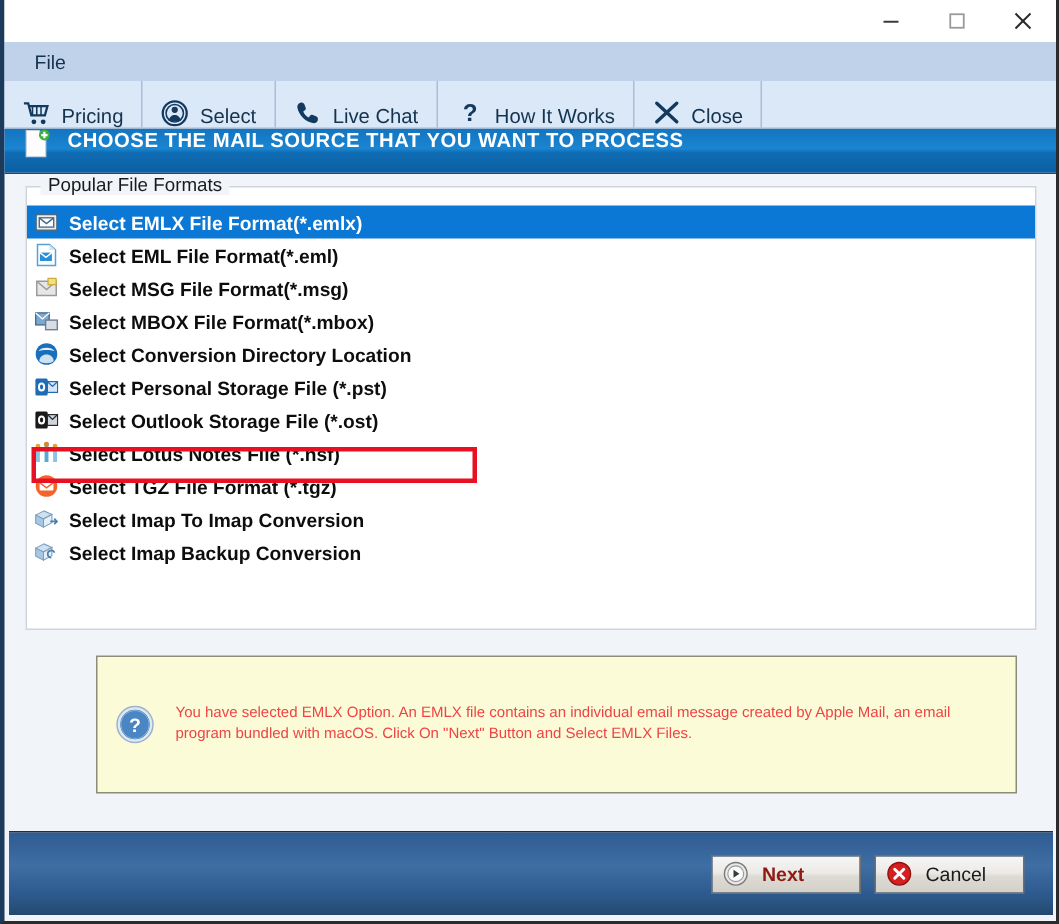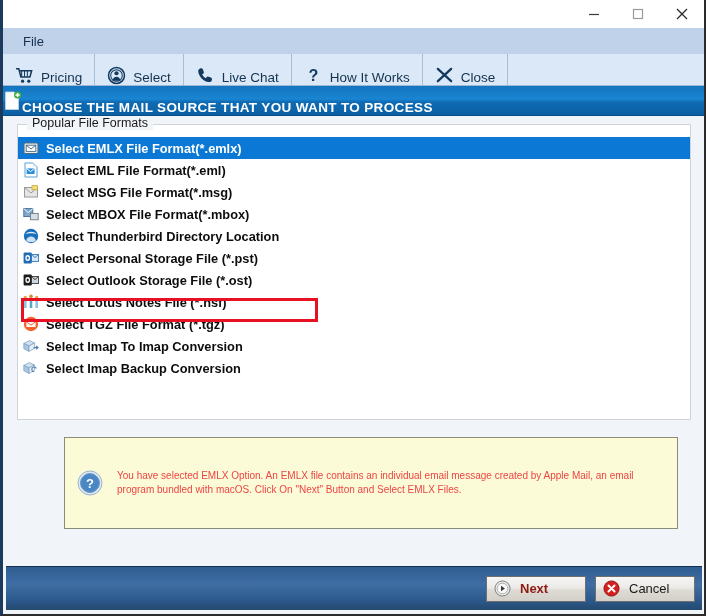--- a/index.html
+++ b/index.html
@@ -51,22 +51,22 @@
     border-right:1px solid #a9bdd6;
     color:#13334f;font-size:13.5px;
     cursor:default;
   }
   .tb-ico{width:19px;height:19px;display:flex;align-items:center;justify-content:center;}
   .tb-ico svg{display:block;}
   
   .banner{
     height:30px;
     background:linear-gradient(to bottom,#1474bf 0%,#1a85d2 45%,#0f6cb4 55%,#0b5fa3 100%);
-    display:flex;align-items:flex-end;
-    padding-left:1px;box-sizing:border-box;
+    display:flex;align-items:flex-start;gap:11px;
+    padding-left:13px;box-sizing:border-box;
     border-bottom:1px solid #0a4d85;
   }
   .banner-title{
     color:#ffffff;font-weight:bold;font-size:13.5px;letter-spacing:.35px;
   }
   
   .content{padding:8px 13px 0 14px;}
   .groupbox{
     position:relative;
     border:1px solid #cfd4da;
@@ -114,24 +114,24 @@
     padding:0 16px 0 12px;
     box-sizing:border-box;
   }
   .info-ico{flex:0 0 26px;width:26px;height:26px;}
   .info-text{
     font-size:10px;color:#ef4444;line-height:1.45;
   }
   
   .footer{
     position:absolute;left:3px;right:2px;bottom:4px;
-    height:44px;
+    height:56px;
     background:linear-gradient(to bottom,#2f5c91 0%,#3f6ea4 40%,#2d5a8e 75%,#24496f 100%);
     display:flex;align-items:center;justify-content:flex-end;
-    gap:9px;padding-right:7px;box-sizing:border-box;
+    gap:9px;padding-right:19px;box-sizing:border-box;
     border-top:1px solid #16304c;
   }
   .btn{
     width:100px;height:26px;
     background:linear-gradient(to bottom,#f6f6f6 0%,#eceae6 45%,#dedbd5 55%,#d3d0c9 100%);
     border:1px solid #6f6f6f;
     display:flex;align-items:center;gap:9px;
     padding-left:7px;box-sizing:border-box;
     font-size:13px;cursor:default;
   }
@@ -290,21 +290,21 @@
         </div>
 
         <div class="row">
           <span class="row-ico">
             <svg width="16" height="16" viewBox="0 0 16 16">
               <circle cx="8" cy="8" r="7.2" fill="#1a6fbd"></circle>
               <path d="M2.6 6 C4.5 3 11.5 3 13.4 6 C11 5 5 5 2.6 6 z" fill="#e6eef5"></path>
               <path d="M8 8.4 C5.5 8.4 3.4 10 3.2 12.6 C5 14.6 11 14.6 12.8 12.6 C12.6 10 10.5 8.4 8 8.4 z" fill="#cfe0ef"></path>
             </svg>
           </span>
-          <span class="lbl">Select Thunderbird Directory Location</span>
+          <span class="lbl">Select Conversion Directory Location</span>
         </div>
 
         <div class="row">
           <span class="row-ico">
             <svg width="16" height="16" viewBox="0 0 16 16">
               <rect x="0.6" y="2.4" width="8.2" height="11.2" rx="1" fill="#1f6cb5"></rect>
               <ellipse cx="4.7" cy="8" rx="2.4" ry="3" fill="#ffffff"></ellipse>
               <ellipse cx="4.7" cy="8" rx="1.1" ry="1.6" fill="#1f6cb5"></ellipse>
               <rect x="8.6" y="4.4" width="6.8" height="7.2" fill="#d8e7f5" stroke="#1f6cb5" stroke-width="0.8"></rect>
               <path d="M8.6 4.4 L12 7.6 L15.4 4.4" fill="none" stroke="#1f6cb5" stroke-width="0.9"></path>

